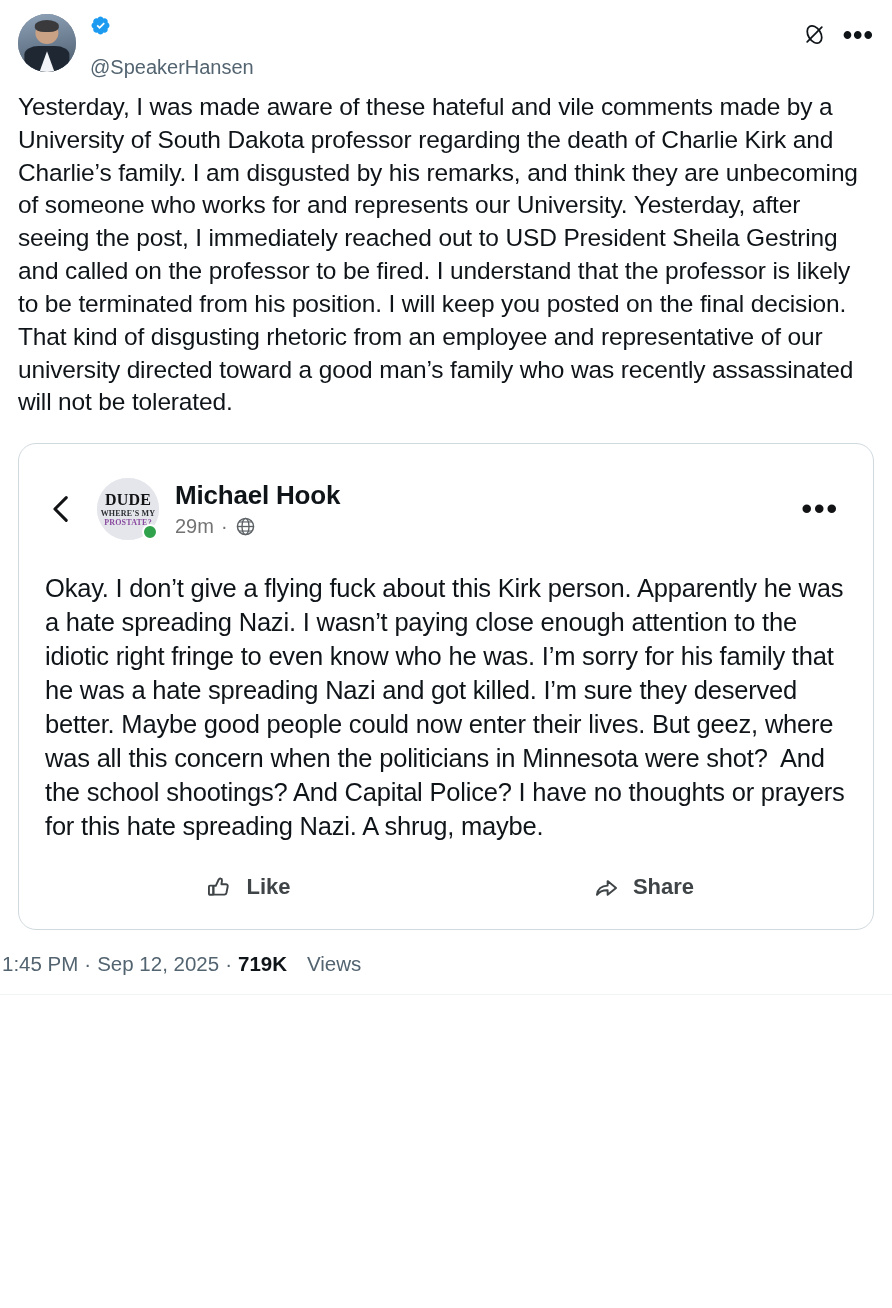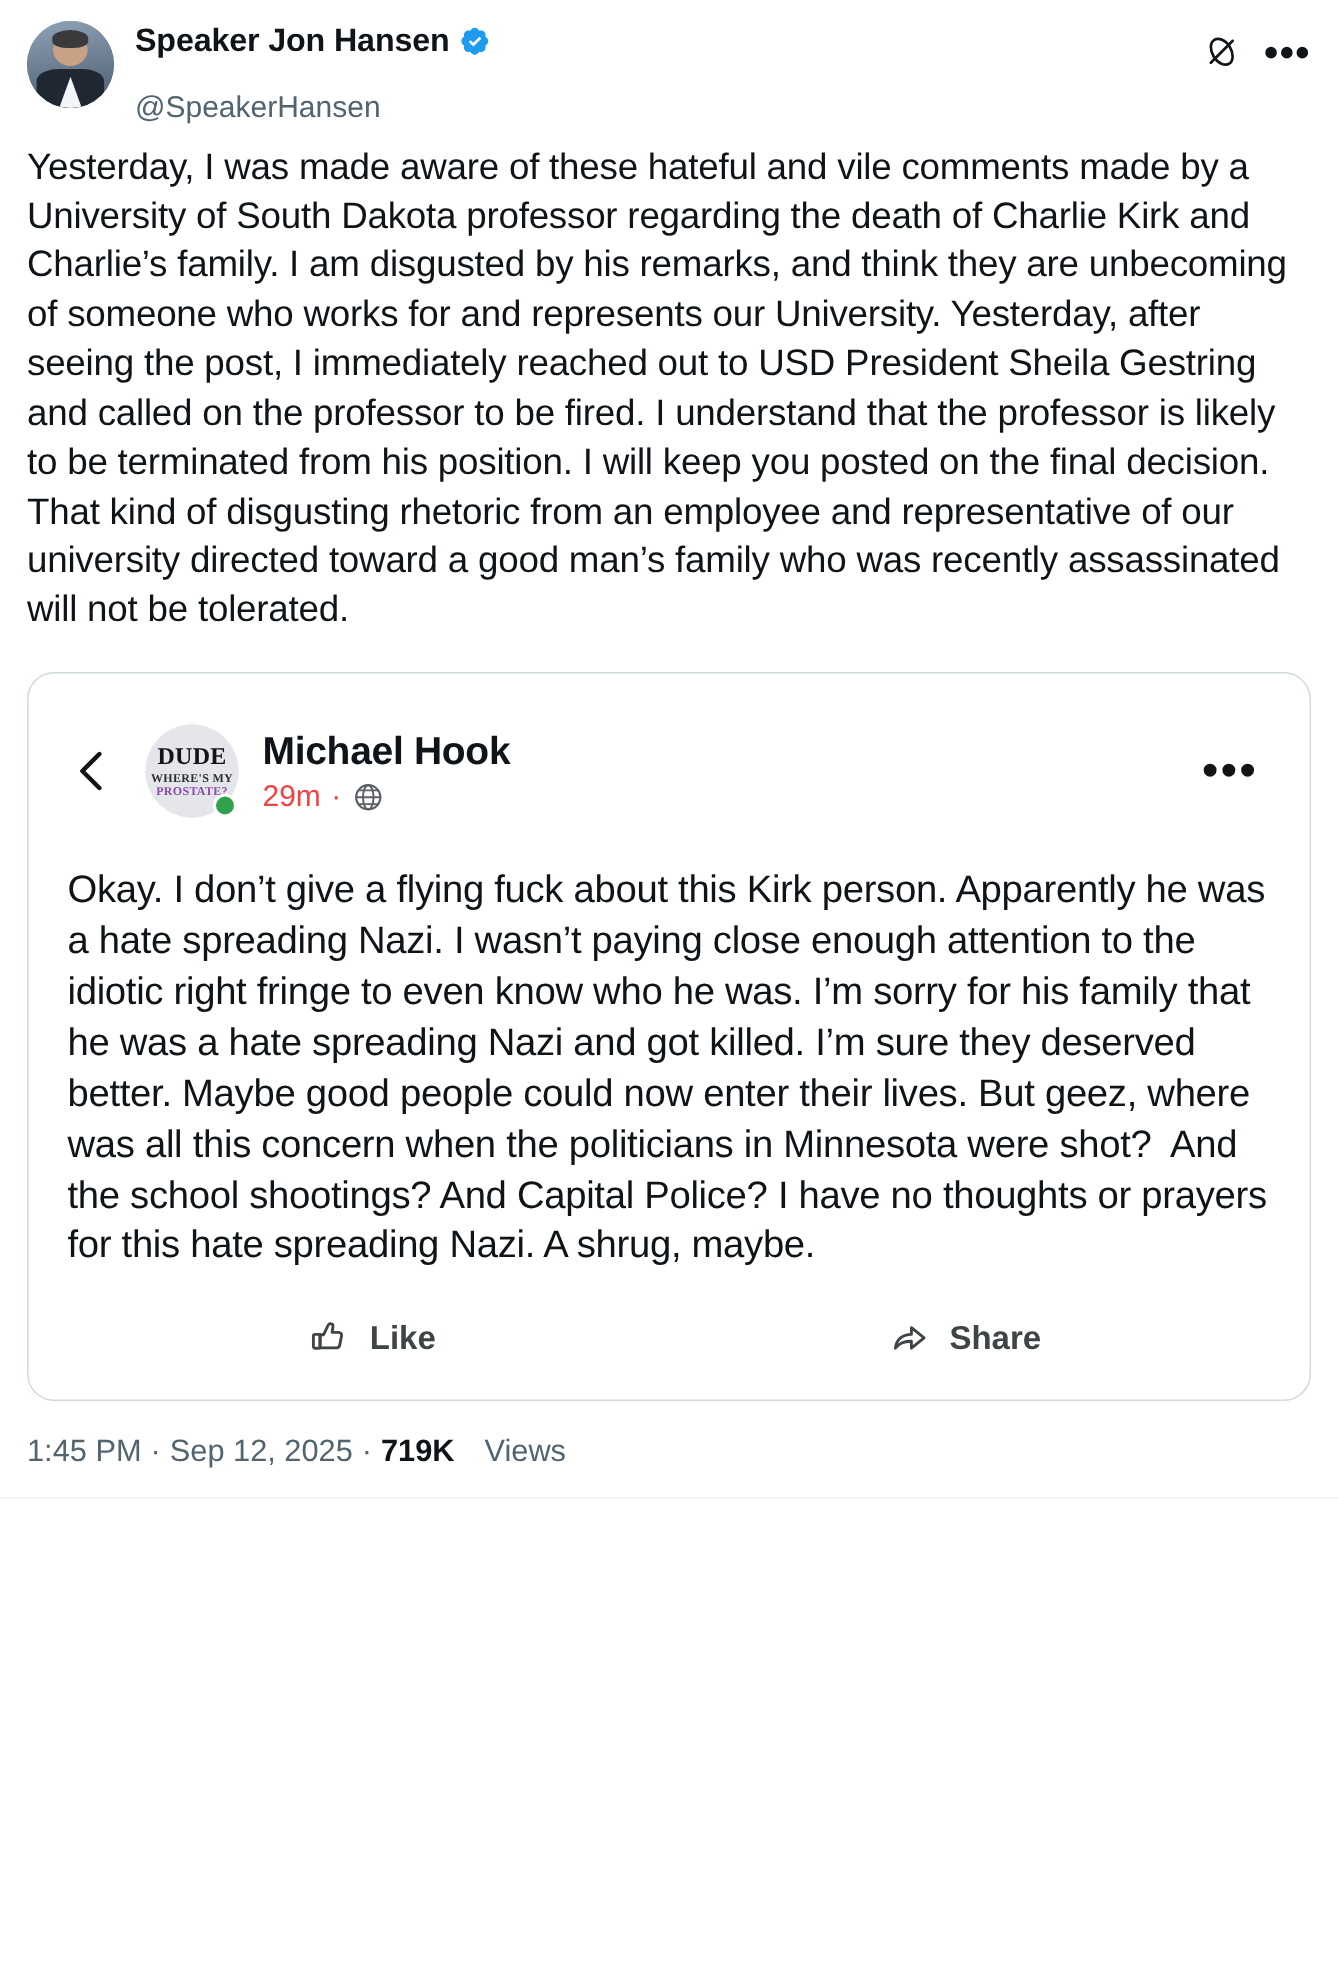--- a/index.html
+++ b/index.html
@@ -211,21 +211,21 @@
     font-weight: 700;
     color: #0f1419;
     letter-spacing: -0.2px;
     line-height: 1.15;
   }
   .fb-sub {
     display: flex;
     align-items: center;
     gap: 7px;
     font-size: 20px;
-    color: #ef4444;
+    color: #737373;
     margin-top: 4px;
   }
   .fb-dots {
     margin-left: auto;
     font-size: 30px;
     font-weight: 700;
     color: #111315;
     letter-spacing: 2px;
     line-height: 14px;
     cursor: pointer;
@@ -254,21 +254,21 @@
     color: #3f4447;
     font-size: 22px;
     font-weight: 700;
     cursor: pointer;
     user-select: none;
   }
   .fb-action svg { flex: 0 0 auto; }
 
   
   .tweet-footer {
-    padding: 22px 18px 0 18px;
+    padding: 22px 18px 0 2px;
     font-size: 20.5px;
     color: #536471;
     display: flex;
     align-items: flex-end;
     gap: 0;
     flex-wrap: wrap;
   }
   .tweet-footer .sep { margin: 0 6px; }
   .tweet-footer .views-count {
     color: #0f1419;
@@ -289,21 +289,20 @@
     <div class="avatar">
       <div class="ph-sky"></div>
       <div class="ph-body"></div>
       <div class="ph-shirt"></div>
       <div class="ph-head"></div>
       <div class="ph-hair"></div>
     </div>
 
     <div class="name-block">
       <div class="displayname-row">
-        <span class="displayname">Speaker Jon Hansen</span>
         <span class="verified">
           <svg viewBox="0 0 24 24" width="21" height="21" aria-hidden="true">
             <path fill="#1d9bf0" d="M22.25 12c0-1.43-.88-2.67-2.19-3.34.46-1.39.2-2.9-.81-3.91s-2.52-1.27-3.91-.81C14.67 2.63 13.43 1.75 12 1.75s-2.67.88-3.34 2.19c-1.39-.46-2.9-.2-3.91.81s-1.27 2.52-.81 3.91C2.63 9.33 1.75 10.57 1.75 12s.88 2.67 2.19 3.34c-.46 1.39-.2 2.9.81 3.91s2.52 1.27 3.91.81c.67 1.31 1.91 2.19 3.34 2.19s2.67-.88 3.34-2.19c1.39.46 2.9.2 3.91-.81s1.27-2.52.81-3.91c1.31-.67 2.19-1.91 2.19-3.34z"></path>
             <path fill="#ffffff" d="M10.94 16.03l-3.47-3.47 1.41-1.41 2.06 2.06 4.62-4.62 1.41 1.41-6.03 6.03z"></path>
           </svg>
         </span>
       </div>
       <div class="handle">@SpeakerHansen</div>
     </div>
 

